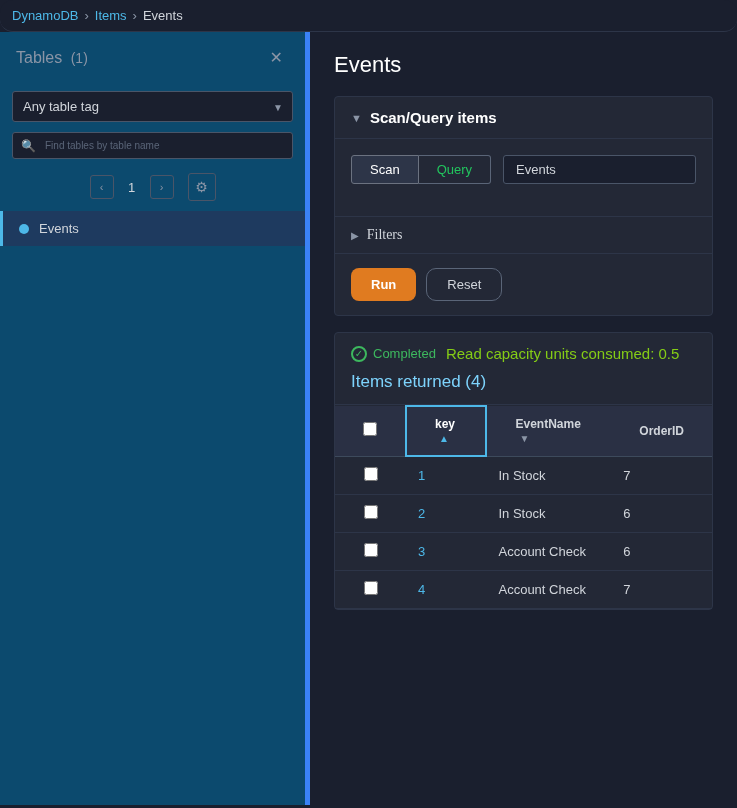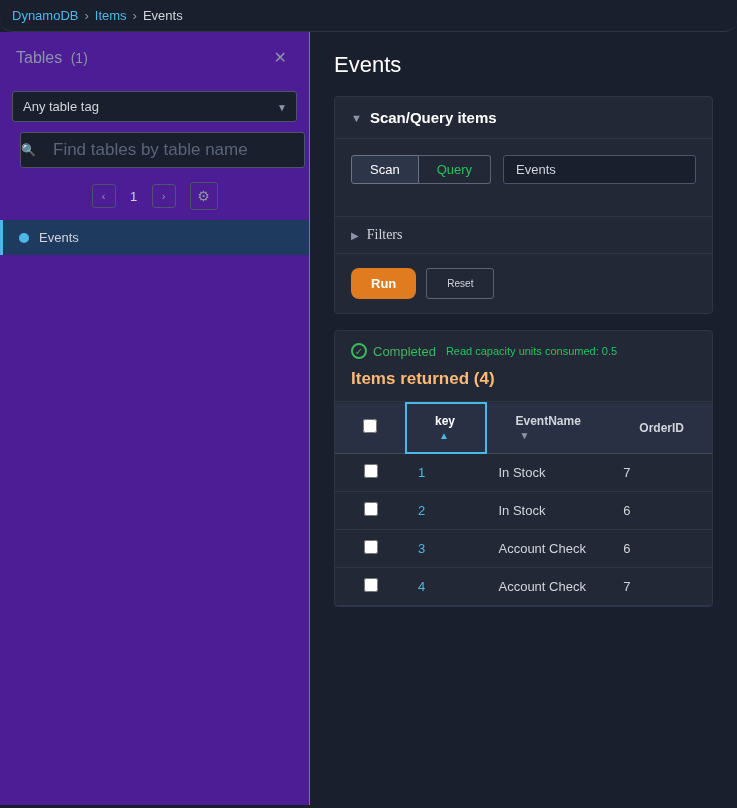--- a/index.html
+++ b/index.html
@@ -39,22 +39,22 @@
     
     .main-layout {
       display: flex;
       height: calc(808px - 35px);
     }
 
     
     .sidebar {
       width: 310px;
       min-width: 310px;
-      background: #4c1d95;
-      border-right: 1px solid #3b82f6;
+      background: #0c4a6e;
+      border-right: 5px solid #3b82f6;
       display: flex;
       flex-direction: column;
       padding: 0;
     }
 
     .sidebar-header {
       display: flex;
       align-items: center;
       justify-content: space-between;
       padding: 14px 16px 10px 16px;
@@ -109,23 +109,22 @@
     .search-box {
       margin: 0 12px 10px 12px;
       position: relative;
     }
     .search-box input {
       width: 100%;
       background: #1a1f2e;
       border: 1px solid #4a5568;
       color: #d1d5db;
       padding: 7px 10px 7px 32px;
-      font-size: 17px;
+      font-size: 10px;
       border-radius: 3px;
-      margin-left: 8px;
     }
     .search-box input::placeholder { color: #5a6578; }
     .search-icon-wrap {
       position: absolute;
       left: 9px;
       top: 50%;
       transform: translateY(-50%);
       color: #8b95a6;
       font-size: 12px;
     }
@@ -324,22 +323,22 @@
       border-radius: 8px;
       cursor: pointer;
       font-weight: 600;
     }
 
     .reset-btn {
       background: none;
       border: 1px solid #5a6578;
       color: #d1d5db;
       padding: 8px 20px;
-      font-size: 10px;
-      border-radius: 3px;
+      font-size: 13px;
+      border-radius: 10px;
       cursor: pointer;
     }
 
     
     .results-panel {
       background: #232836;
       border: 1px solid #2d3548;
       border-radius: 4px;
     }
 
@@ -367,32 +366,32 @@
       height: 16px;
       border: 2px solid #3db85e;
       border-radius: 50%;
       display: flex;
       align-items: center;
       justify-content: center;
       font-size: 10px;
     }
 
     .read-capacity {
-      color: #22c55e;
-      font-size: 11px;
+      color: #84cc16;
+      font-size: 15px;
     }
 
     .items-returned-title {
       font-size: 17px;
       font-weight: 700;
       color: #ffffff;
     }
     .items-returned-title span {
-      color: #fdba74;
-      font-weight: 700;
+      color: #7dd3fc;
+      font-weight: 400;
     }
 
     
     .data-table {
       width: 100%;
       border-collapse: collapse;
     }
     .data-table th {
       background: #2a3044;
       color: #d1d5db;

